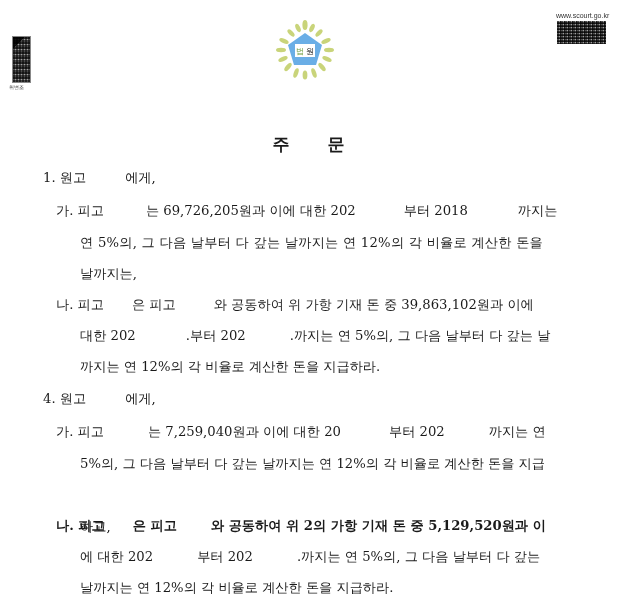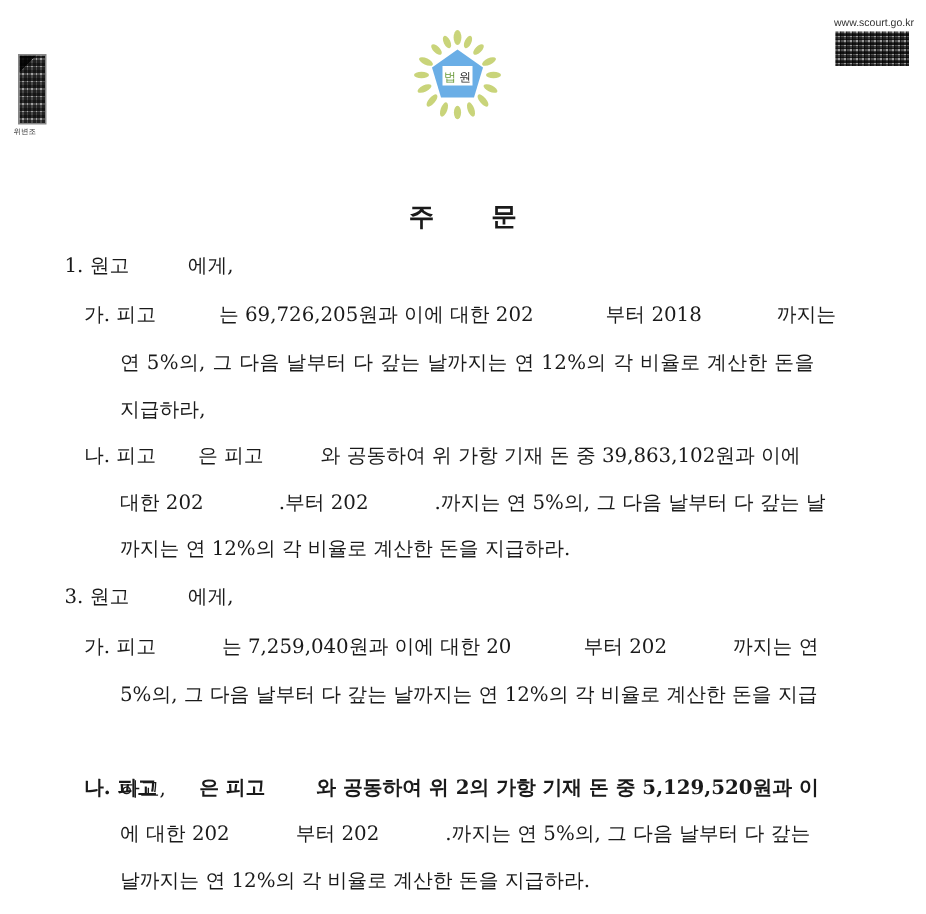--- a/index.html
+++ b/index.html
@@ -65,32 +65,32 @@
 </div>
 
 <div class="line" style="left:43px;top:170px;">
   <span>1. 원고</span><span class="blank" style="width:39px"></span><span>에게,</span>
 </div>
 
 <div class="line" style="left:56px;top:203px;">
   <span>가. 피고</span><span class="blank" style="width:42px"></span><span>는 69,726,205원과 이에 대한 202</span><span class="blank" style="width:48px"></span><span>부터 2018</span><span class="blank" style="width:50px"></span><span>까지는</span>
 </div>
 <div class="line" style="left:80px;top:235px;letter-spacing:0.25px;">연 5%의, 그 다음 날부터 다 갚는 날까지는 연 12%의 각 비율로 계산한 돈을</div>
-<div class="line" style="left:80px;top:266px;">지급하라,</div>
+<div class="line" style="left:80px;top:266px;">날까지는,</div>
 
 <div class="line" style="left:56px;top:297px;">
   <span>나. 피고</span><span class="blank" style="width:28px"></span><span>은 피고</span><span class="blank" style="width:38px"></span><span>와 공동하여 위 가항 기재 돈 중 39,863,102원과 이에</span>
 </div>
 <div class="line" style="left:80px;top:328px;">
   <span>대한 202</span><span class="blank" style="width:50px"></span><span>.부터 202</span><span class="blank" style="width:44px"></span><span>.까지는 연 5%의, 그 다음 날부터 다 갚는 날</span>
 </div>
 <div class="line" style="left:80px;top:359px;">까지는 연 12%의 각 비율로 계산한 돈을 지급하라.</div>
 
 <div class="line" style="left:43px;top:391px;">
-  <span>3. 원고</span><span class="blank" style="width:39px"></span><span>에게,</span>
+  <span>4. 원고</span><span class="blank" style="width:39px"></span><span>에게,</span>
 </div>
 
 <div class="line" style="left:56px;top:424px;">
   <span>가. 피고</span><span class="blank" style="width:44px"></span><span>는 7,259,040원과 이에 대한 20</span><span class="blank" style="width:48px"></span><span>부터 202</span><span class="blank" style="width:44px"></span><span>까지는 연</span>
 </div>
 <div class="line" style="left:80px;top:456px;">5%의, 그 다음 날부터 다 갚는 날까지는 연 12%의 각 비율로 계산한 돈을 지급</div>
 <div class="line" style="left:80px;top:487px;margin-top:32px;">하고,</div>
 
 <div class="line" style="left:56px;top:518px;font-weight:bold;">
   <span>나. 피고</span><span class="blank" style="width:28px"></span><span>은 피고</span><span class="blank" style="width:34px"></span><span>와 공동하여 위 2의 가항 기재 돈 중 5,129,520원과 이</span>

